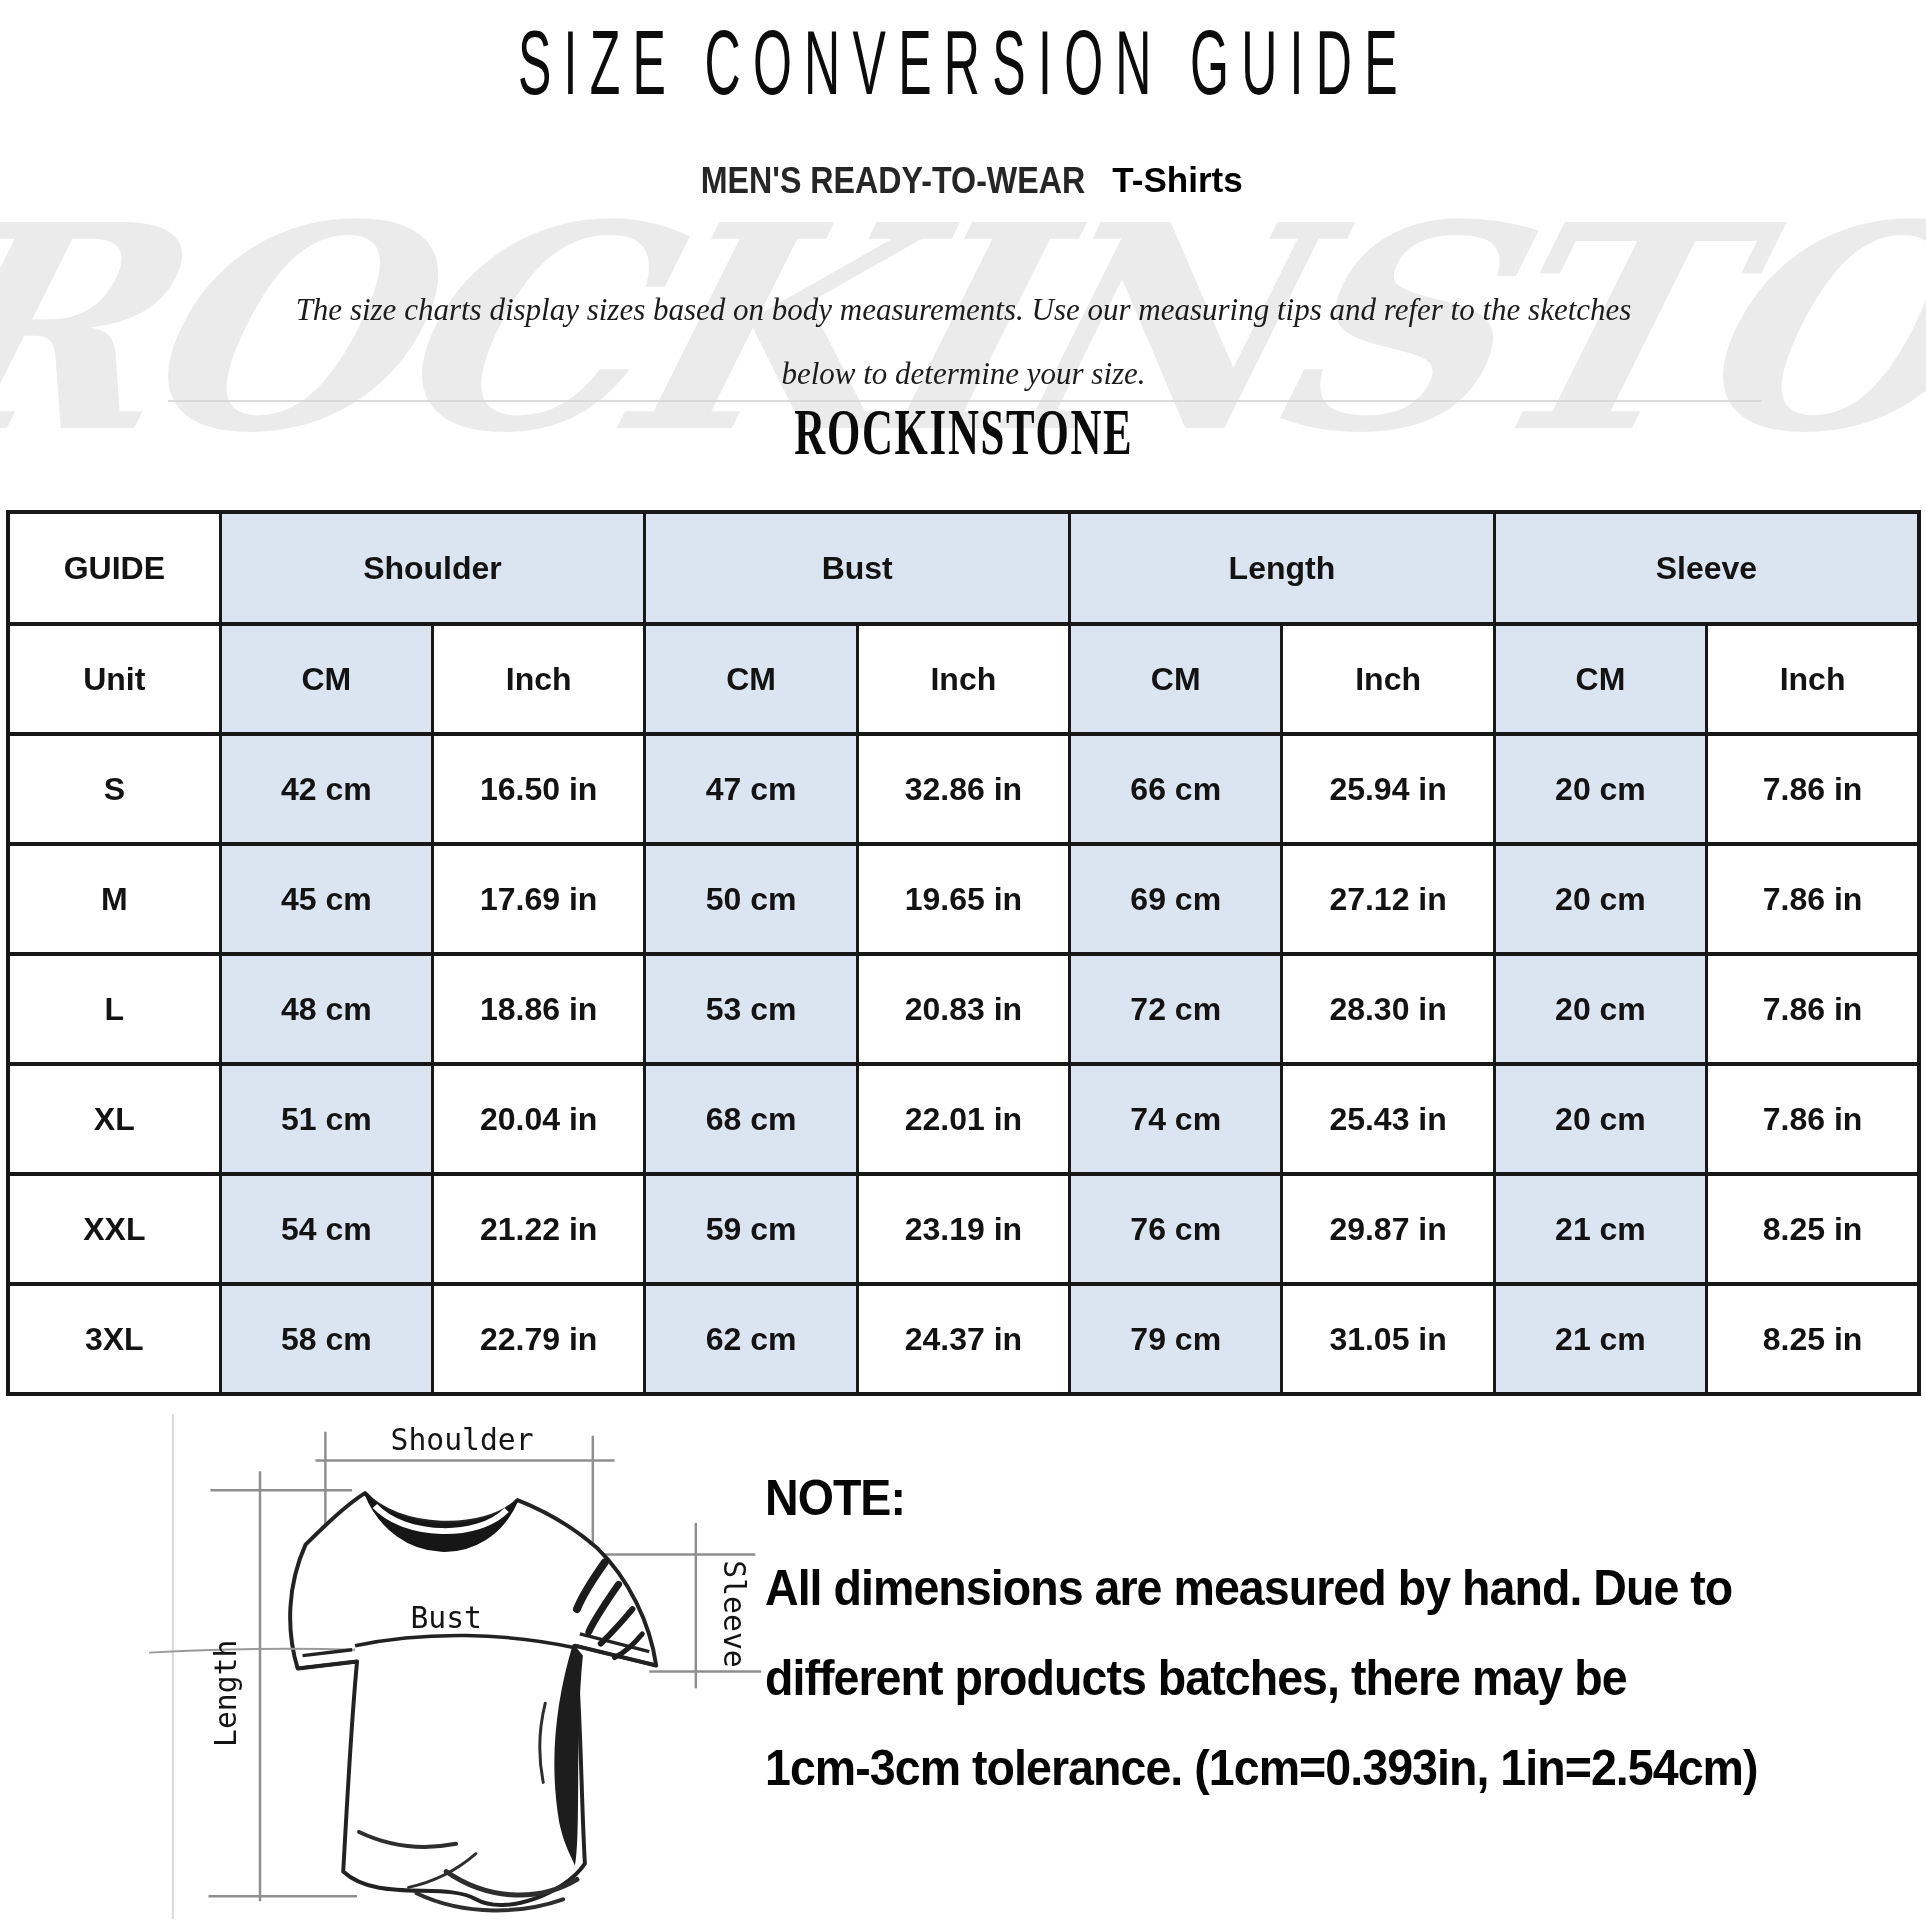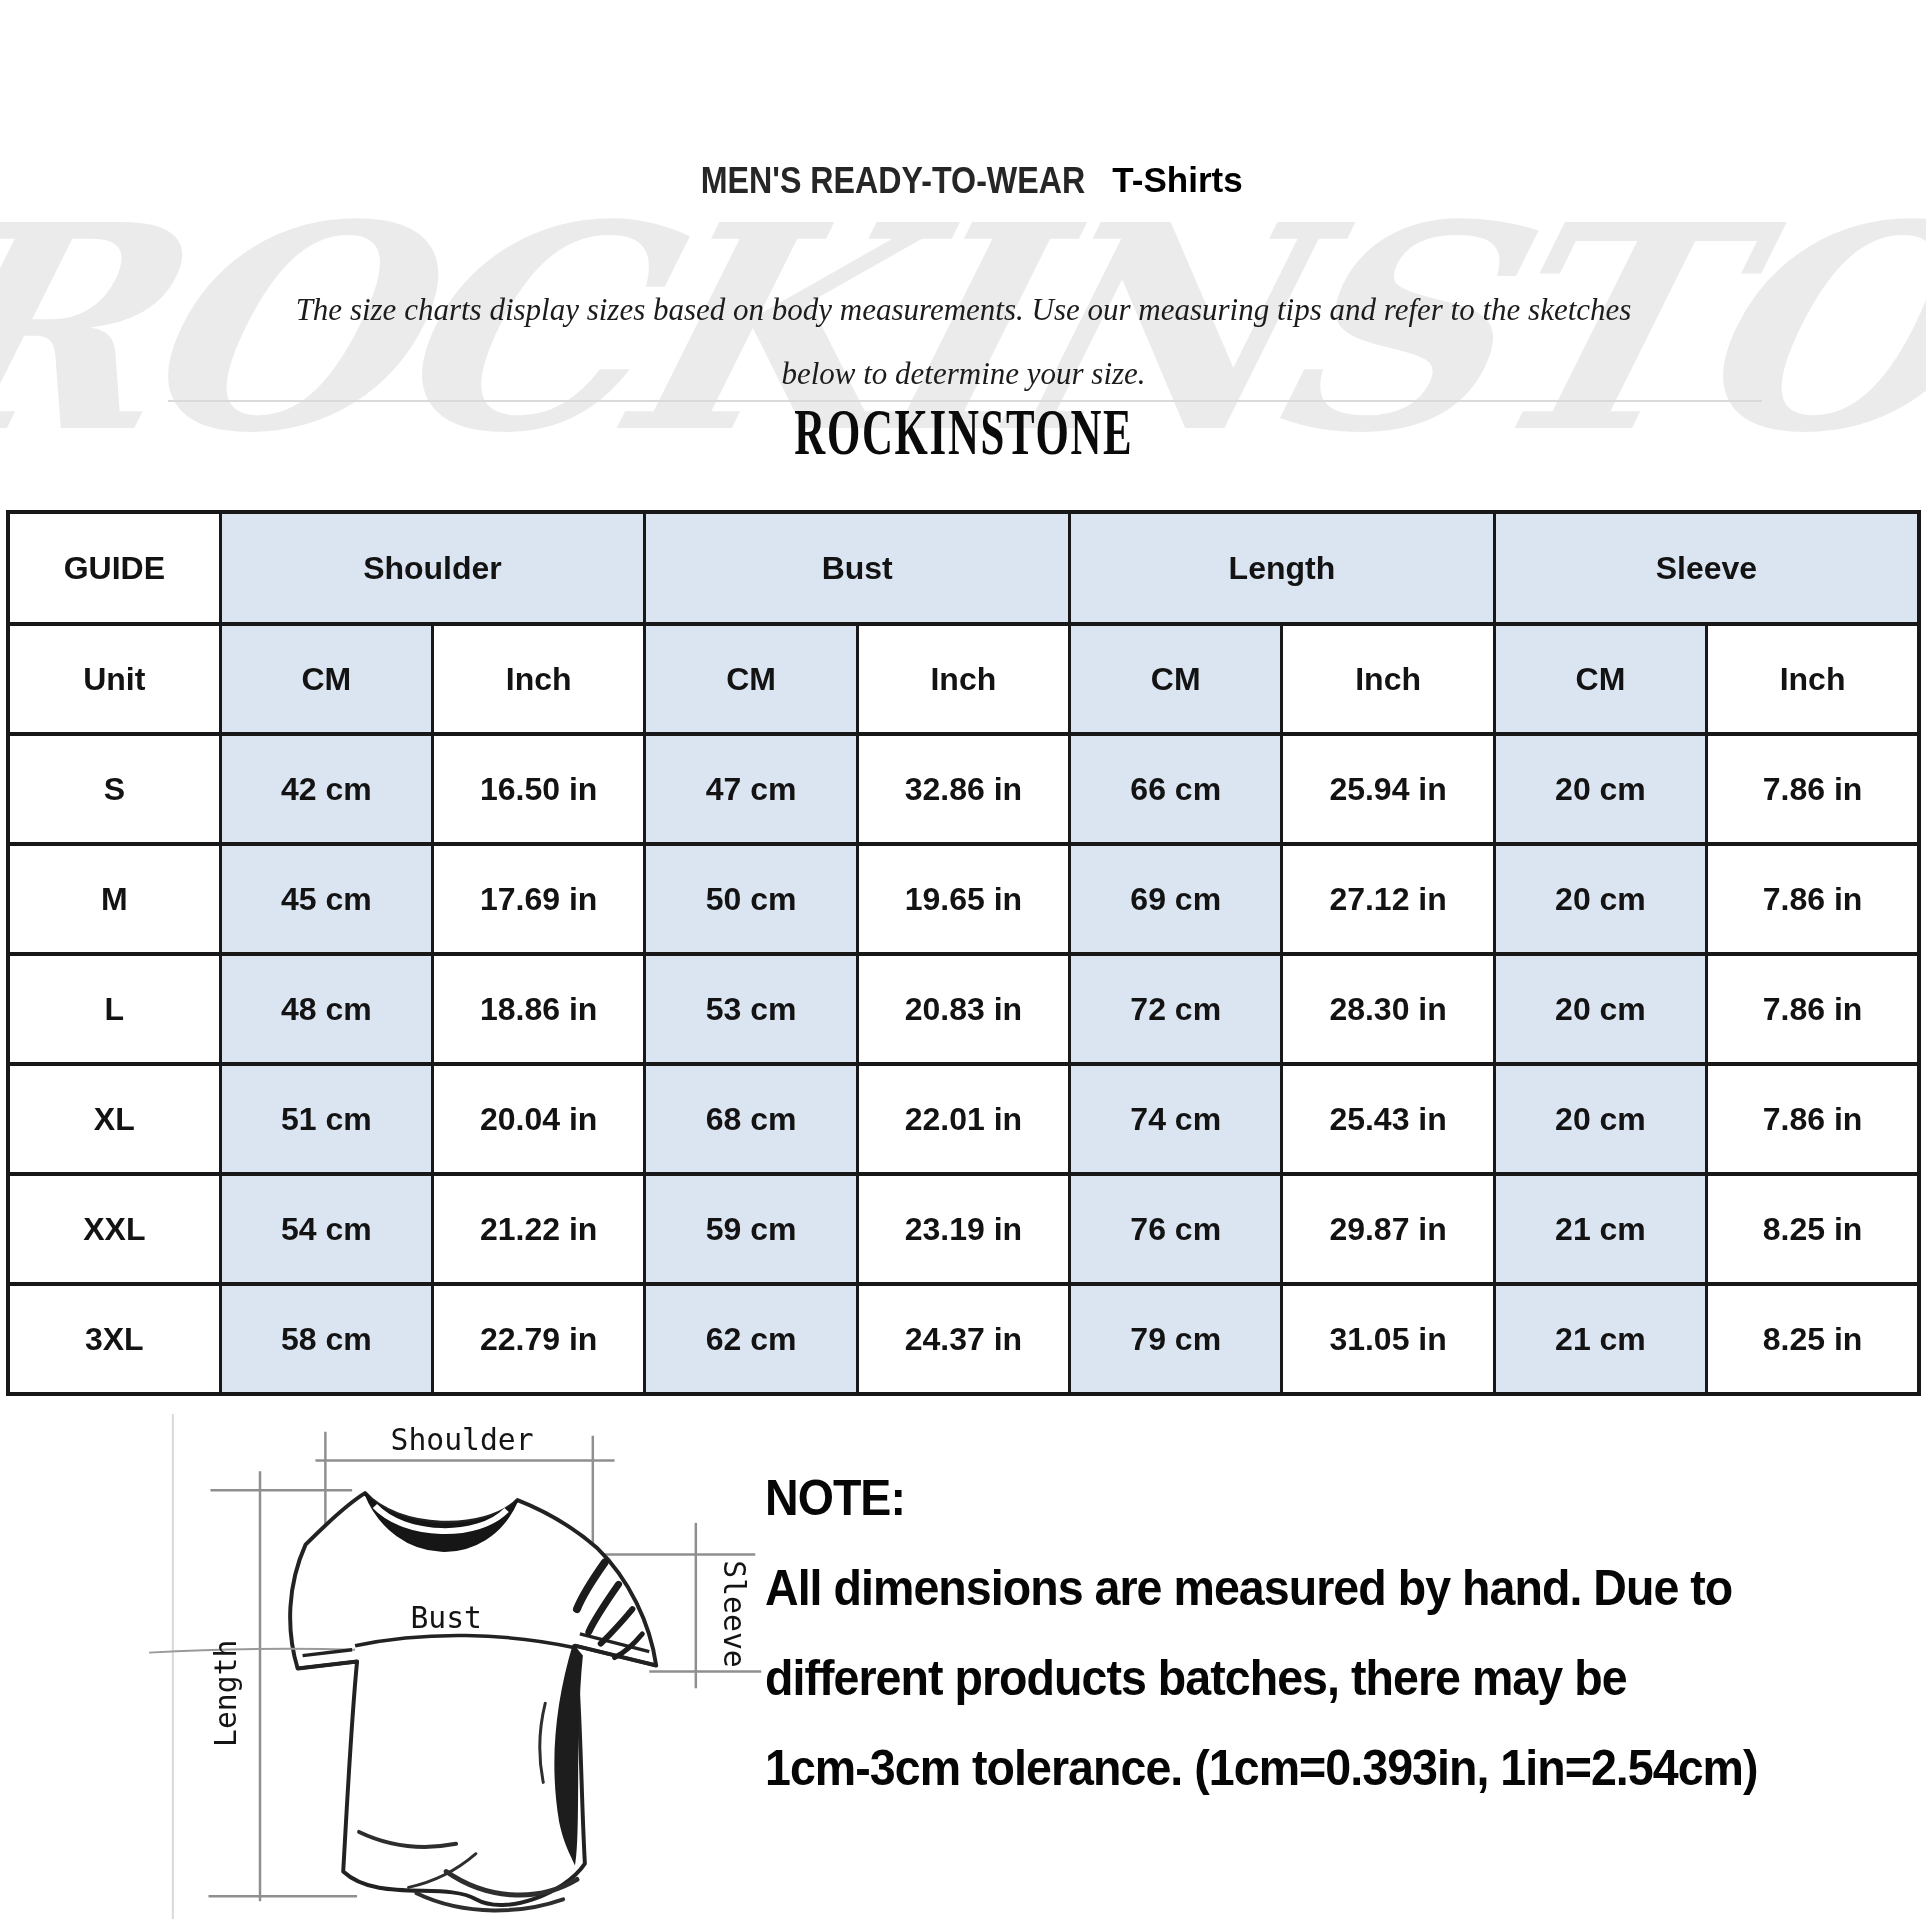--- a/index.html
+++ b/index.html
@@ -52,20 +52,23 @@
     color:#060606;line-height:90px;letter-spacing:-1px;}
   #note-wrap .note-line{display:block;transform:scale(0.97,1.06);transform-origin:left center;white-space:nowrap;}
 </style>
 </head>
 <body>
 
 <div id="page">
 
   <div id="watermark">ROCKINSTONE</div>
 
+  <div id="title-wrap" class="layer">
+    <span class="title-text">SIZE CONVERSION GUIDE</span>
+  </div>
 
   <div id="subtitle-wrap" class="layer">
     <span class="cond">MEN'S READY-TO-WEAR</span><span class="shirt">T-Shirts</span>
   </div>
 
   <div id="desc-line-1" class="layer desc-line">The size charts display sizes based on body measurements.  Use our measuring tips and refer to the sketches</div>
   <div id="desc-line-2" class="layer desc-line">below to determine your size.</div>
 
   <div id="divider-line" class="layer"></div>
 

